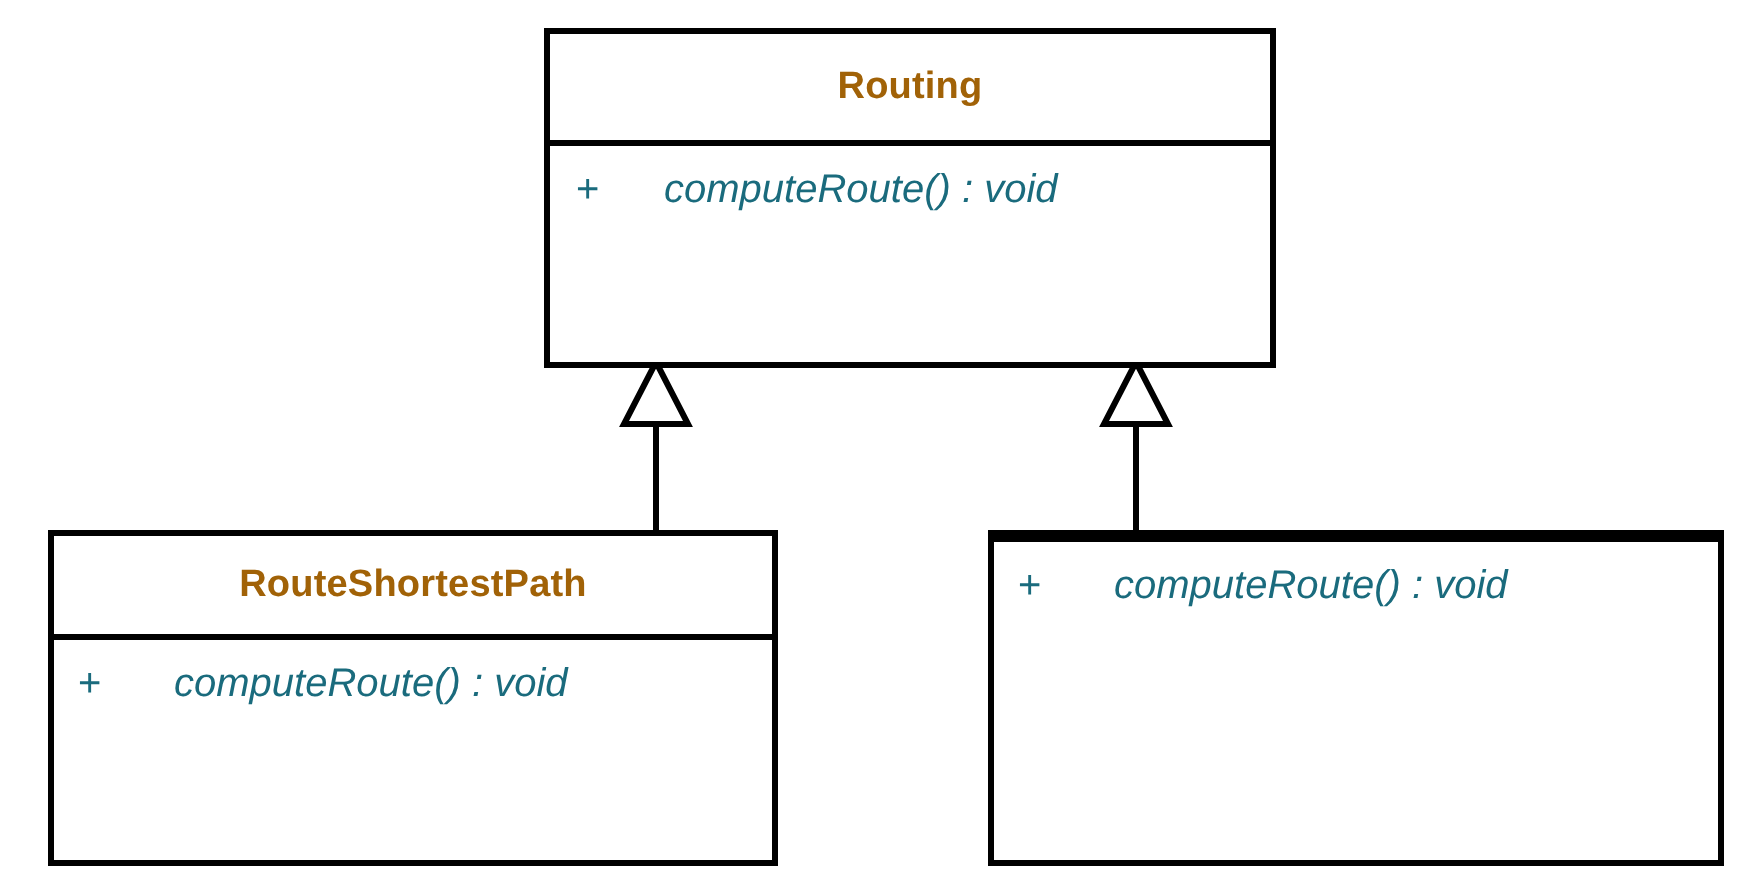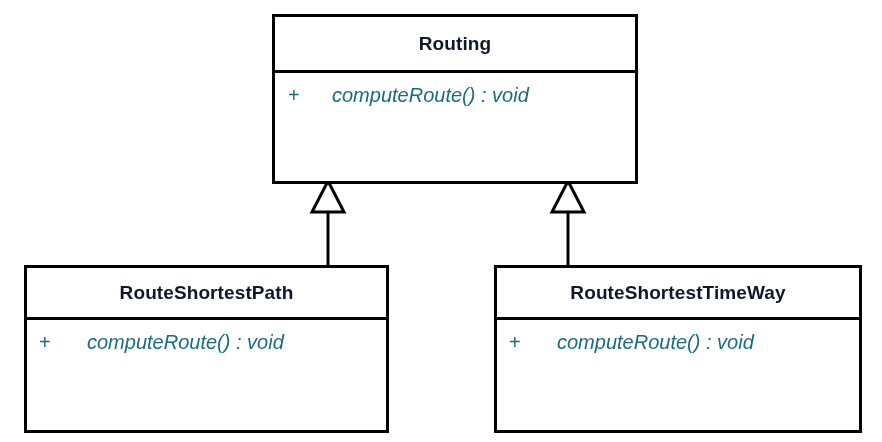--- a/index.html
+++ b/index.html
@@ -26,21 +26,21 @@
     border: 3px solid #000000;
     display: flex;
     flex-direction: column;
   }
   .uml-class-name {
     box-sizing: border-box;
     display: flex;
     align-items: center;
     justify-content: center;
     font-weight: bold;
-    color: #0f172a;
+    color: #a16207;
     letter-spacing: 0.1px;
     white-space: nowrap;
   }
   .uml-divider {
     height: 0;
     border-top: 3px solid #000000;
     width: 100%;
   }
   .uml-compartment {
     box-sizing: border-box;
@@ -164,21 +164,20 @@
     <div class="uml-divider"></div>
     <div class="uml-compartment">
       <div class="uml-member">
         <span class="uml-vis">+</span>
         <span class="uml-member-text">computeRoute() : void</span>
       </div>
     </div>
   </div>
 
   <div class="uml-class" id="class-routeshortesttimeway">
-    <div class="uml-class-name">RouteShortestTimeWay</div>
     <div class="uml-divider"></div>
     <div class="uml-compartment">
       <div class="uml-member">
         <span class="uml-vis">+</span>
         <span class="uml-member-text">computeRoute() : void</span>
       </div>
     </div>
   </div>
 
 </div>

